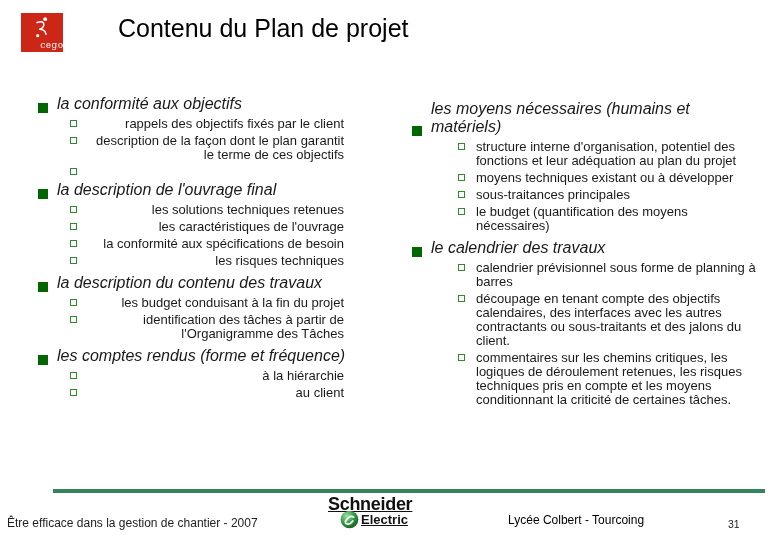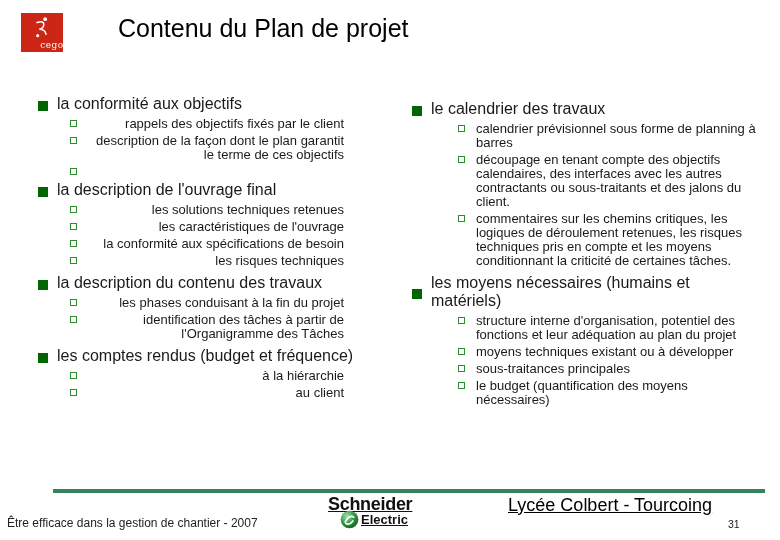--- a/index.html
+++ b/index.html
@@ -30,40 +30,40 @@
   
   .title{
     position:absolute;left:118px;top:14px;
     font-size:25px;font-weight:400;color:#000;letter-spacing:0;
   }
   
   .col{position:absolute;}
   .col-left{left:38px;top:95px;width:360px;}
   .col-right{left:412px;top:100px;width:350px;}
   .section{margin-bottom:6px;}
-  .row1{display:flex;align-items:center;margin-bottom:4px;}
+  .row1{display:flex;align-items:flex-end;margin-bottom:4px;font-style:italic;}
   .b1{flex:none;width:10px;height:10px;background:var(--accent-green);margin:4px 9px 0 0;}
   .txt1{font-size:16px;line-height:18px;color:#1a1a1a;}
   .col-right .txt1{max-width:302px;}
   .row2{display:flex;align-items:flex-start;margin-bottom:3px;}
   .col-left .row2{margin-left:32px;text-align:right;}
   .col-right .row2{margin-left:46px;}
   .b2{flex:none;width:7px;height:7px;border:1px solid var(--sub-bullet-green);margin:3px 11px 0 0;background:#fff;}
   .txt2{font-size:13px;line-height:14px;color:#1a1a1a;}
   .col-left .txt2{width:256px;}
   .col-right .txt2{width:283px;}
   
   .footer-rule{position:absolute;left:53px;top:489px;width:712px;height:4px;background:var(--footer-line-green);}
   .footer-note{position:absolute;left:7px;top:516px;font-size:12px;color:#222;}
   .brand{position:absolute;left:328px;top:495px;line-height:1;text-decoration:underline;}
   .brand-top{font-size:18px;font-weight:800;letter-spacing:-.3px;color:#111;}
   .brand-bottom{display:flex;align-items:center;margin:-3px 0 0 12px;}
   .brand-bottom .ball{flex:none;margin-right:2px;display:inline-flex;}
   .brand-sub{font-size:13px;font-weight:600;color:#111;}
-  .school{position:absolute;left:508px;top:495px;font-size:18px;color:#000;text-decoration:underline;}
+  .school{position:absolute;left:508px;top:513px;font-size:12px;color:#000;}
   .page-num{position:absolute;left:728px;top:518px;font-size:10.5px;color:#222;}
 </style>
 </head>
 <body>
 
 <div class="slide">
 
   <div class="cegos">
     <span class="glyph">
       <svg width="18" height="24" viewBox="0 0 20 26">
@@ -120,86 +120,86 @@
       </div>
     </div>
 
     <div class="section">
       <div class="row1">
         <span class="b1"></span>
         <span class="txt1">la description du contenu des travaux</span>
       </div>
       <div class="row2">
         <span class="b2"></span>
-        <span class="txt2">les phases conduisant à la fin du projet</span>
+        <span class="txt2">les budget conduisant à la fin du projet</span>
       </div>
       <div class="row2">
         <span class="b2"></span>
         <span class="txt2">identification des tâches à partir de l'Organigramme des Tâches</span>
       </div>
     </div>
 
     <div class="section">
       <div class="row1">
         <span class="b1"></span>
-        <span class="txt1">les comptes rendus (budget et fréquence)</span>
+        <span class="txt1">les comptes rendus (forme et fréquence)</span>
       </div>
       <div class="row2">
         <span class="b2"></span>
         <span class="txt2">à la hiérarchie</span>
       </div>
       <div class="row2">
         <span class="b2"></span>
         <span class="txt2">au client</span>
       </div>
     </div>
 
   </div>
 
   <div class="col col-right">
 
     <div class="section">
       <div class="row1">
         <span class="b1"></span>
+        <span class="txt1">les moyens nécessaires (humains et matériels)</span>
+      </div>
+      <div class="row2">
+        <span class="b2"></span>
+        <span class="txt2">structure interne d'organisation, potentiel des fonctions et leur adéquation au plan du projet</span>
+      </div>
+      <div class="row2">
+        <span class="b2"></span>
+        <span class="txt2">moyens techniques existant ou à développer</span>
+      </div>
+      <div class="row2">
+        <span class="b2"></span>
+        <span class="txt2">sous-traitances principales</span>
+      </div>
+      <div class="row2">
+        <span class="b2"></span>
+        <span class="txt2">le budget (quantification des moyens nécessaires)</span>
+      </div>
+    </div>
+
+    <div class="section">
+      <div class="row1">
+        <span class="b1"></span>
         <span class="txt1">le calendrier des travaux</span>
       </div>
       <div class="row2">
         <span class="b2"></span>
         <span class="txt2">calendrier prévisionnel sous forme de planning à barres</span>
       </div>
       <div class="row2">
         <span class="b2"></span>
         <span class="txt2">découpage en tenant compte des objectifs calendaires, des interfaces avec les autres contractants ou sous-traitants et des jalons du client.</span>
       </div>
       <div class="row2">
         <span class="b2"></span>
         <span class="txt2">commentaires sur les chemins critiques, les logiques de déroulement retenues, les risques techniques pris en compte et les moyens conditionnant la criticité de certaines tâches.</span>
-      </div>
-    </div>
-
-    <div class="section">
-      <div class="row1">
-        <span class="b1"></span>
-        <span class="txt1">les moyens nécessaires (humains et matériels)</span>
-      </div>
-      <div class="row2">
-        <span class="b2"></span>
-        <span class="txt2">structure interne d'organisation, potentiel des fonctions et leur adéquation au plan du projet</span>
-      </div>
-      <div class="row2">
-        <span class="b2"></span>
-        <span class="txt2">moyens techniques existant ou à développer</span>
-      </div>
-      <div class="row2">
-        <span class="b2"></span>
-        <span class="txt2">sous-traitances principales</span>
-      </div>
-      <div class="row2">
-        <span class="b2"></span>
-        <span class="txt2">le budget (quantification des moyens nécessaires)</span>
       </div>
     </div>
 
   </div>
 
   <div class="footer-rule"></div>
 
   <div class="footer-note">Être efficace dans la gestion de chantier - 2007</div>
 
   <div class="brand">

